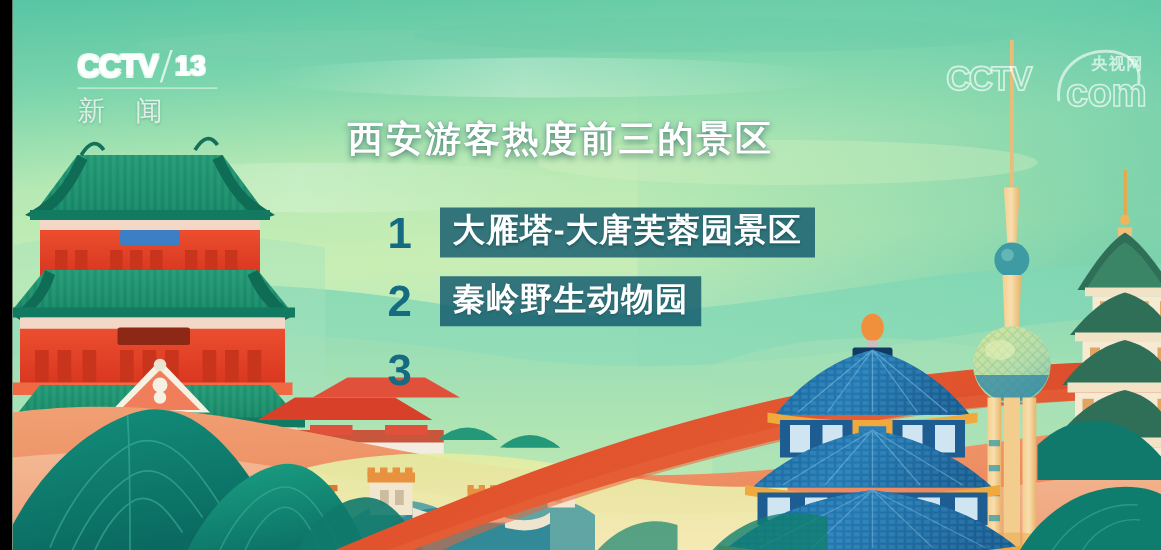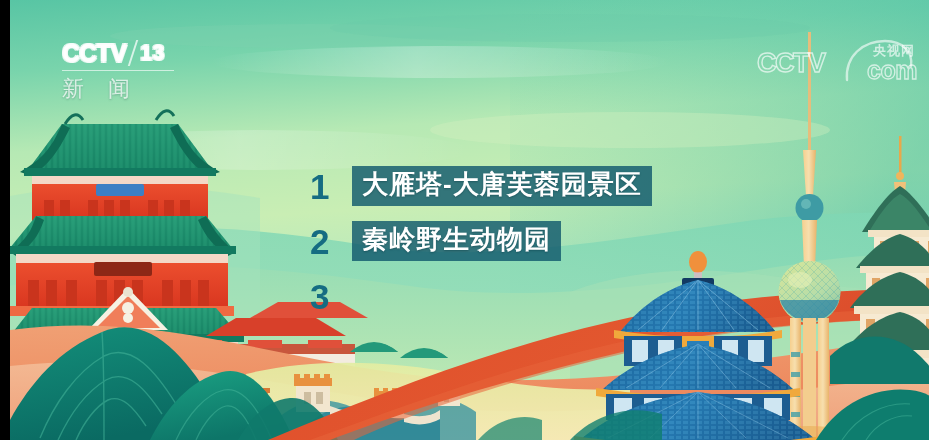--- a/index.html
+++ b/index.html
@@ -60,21 +60,21 @@
     font-size:27px;font-weight:700;letter-spacing:-1.5px;line-height:1;
     position:absolute;left:6px;top:14px;
     color:transparent;
     -webkit-text-stroke:1.4px rgba(255,255,255,.66);
   }
   #cctvcom .wm-cn{
     position:absolute;right:6px;top:6px;font-size:13px;font-weight:700;
     letter-spacing:1px;color:rgba(255,255,255,.66);text-align:right;
   }
   #cctvcom .wm-com{
-    position:absolute;right:4px;top:20px;font-size:25px;font-weight:600;
+    position:absolute;right:4px;top:20px;font-size:32px;font-weight:600;
     letter-spacing:-.5px;color:transparent;text-align:right;
     -webkit-text-stroke:1.3px rgba(255,255,255,.66);
   }
   #cctvcom .wm-arc{position:absolute;left:92px;top:2px;}
 
   
   #headline{
     position:absolute;left:268px;top:92px;
     font-size:29px;font-weight:700;color:#ffffff;letter-spacing:2px;
     text-shadow:0 2px 5px rgba(10,70,70,.55),0 0 1px rgba(10,70,70,.5);
@@ -519,20 +519,21 @@
 
   <div id="cctvcom">
     <span class="wm-main">CCTV</span>
     <svg class="wm-arc" width="72" height="44" viewBox="0 0 72 44" xmlns="http://www.w3.org/2000/svg">
       <path d="M4 42 C 2 18 20 3 42 3 C 60 3 70 14 68 28" fill="none" stroke="rgba(255,255,255,.60)" stroke-width="2.4" stroke-linecap="round"></path>
     </svg>
     <span class="wm-cn">央视网</span>
     <span class="wm-com">com</span>
   </div>
 
+  <div id="headline">西安游客热度前三的景区</div>
 
   <div id="ranklist">
     <div class="rank-row">
       <span class="rank-num">1</span>
       <span class="rank-band">大雁塔-大唐芙蓉园景区</span>
     </div>
     <div class="rank-row">
       <span class="rank-num">2</span>
       <span class="rank-band">秦岭野生动物园</span>
     </div>

